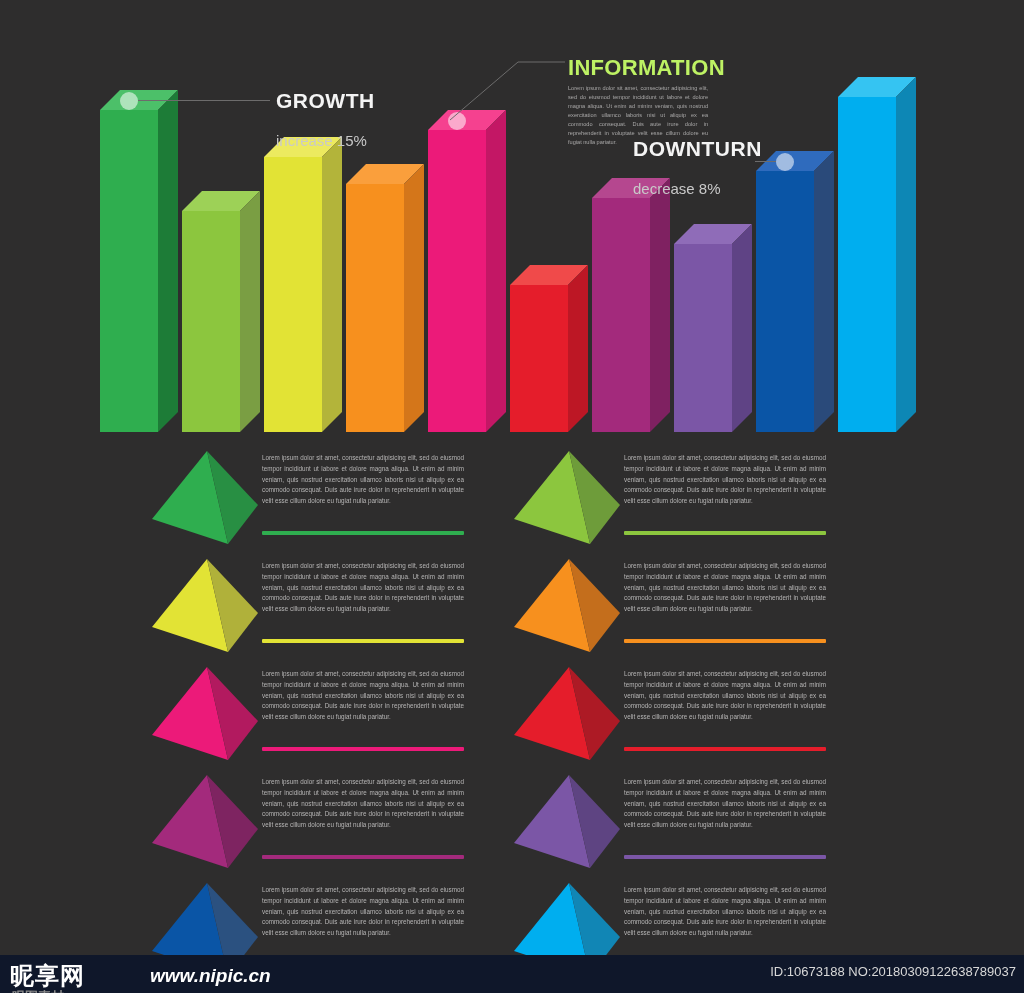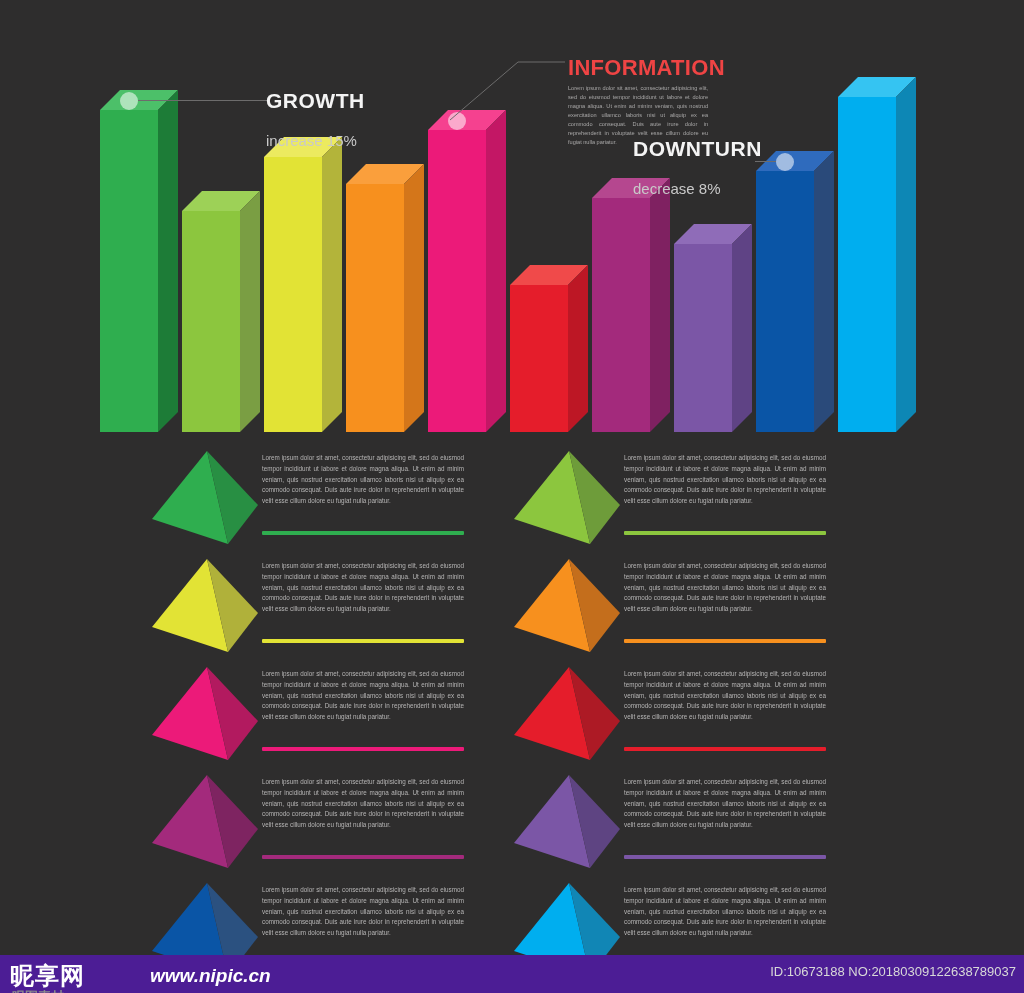--- a/index.html
+++ b/index.html
@@ -30,21 +30,21 @@
     font-weight:bold;letter-spacing:.5px;line-height:1;
     font-size:21px;color:#f4f4f4;
   }
   .callout .sub{
     font-size:15px;color:#c9c9c9;line-height:1.2;margin-top:21px;
   }
   .leader{position:absolute;background:#6d6c6c;height:1px;}
 
   .info-block{position:absolute;width:140px;}
   .info-block .info-title{
-    font-size:22px;font-weight:bold;color:#ef4444;letter-spacing:.3px;line-height:1;
+    font-size:22px;font-weight:bold;color:#bef264;letter-spacing:.3px;line-height:1;
   }
   .info-block .info-body{
     margin-top:5px;font-size:5.6px;line-height:1.62;color:#a9a8a8;
     text-align:justify;
   }
 
   
   #lower{position:absolute;left:0;top:445px;width:1024px;height:548px;}
   .col{position:absolute;top:0;width:400px;}
   .col.left{left:150px;}
@@ -54,21 +54,21 @@
   .pyr{position:absolute;left:0;top:4px;width:118px;height:104px;}
   .txt{
     position:absolute;left:112px;top:8px;width:202px;
     font-size:6.3px;line-height:1.72;color:#b6b5b5;text-align:justify;
   }
   .rule{position:absolute;left:112px;width:202px;height:4px;top:86px;border-radius:1px;}
 
   
   #watermark{
     position:absolute;left:0;bottom:0;width:1024px;height:38px;
-    background:#4c1d95;
+    background:#0f172a;
   }
   .wm-logo{
     position:absolute;left:10px;top:5px;
     font-size:24px;font-weight:bold;color:#ffffff;
     font-family:"DejaVu Sans", sans-serif;letter-spacing:1px;
   }
   .wm-url{
     position:absolute;left:150px;top:10px;
     font-size:19px;font-style:italic;font-weight:bold;color:#ffffff;
   }
@@ -139,21 +139,21 @@
       <div class="dot" style="left: 120px; top: 92px;"></div>
       <div class="dot" style="left: 448px; top: 112px;"></div>
       <div class="dot" style="left: 776px; top: 153px;"></div>
       <div class="leader" style="left: 138px; top: 100px; width: 132px;"></div>
       <div class="leader" style="left: 755px; top: 161px; width: 21px;"></div>
       <svg width="1024" height="450" style="position: absolute; left: 0px; top: 0px; pointer-events: none;">
         <polyline points="450,120 518,62 565,62" fill="none" stroke="#6d6c6c" stroke-width="1"></polyline>
       </svg>
     </div>
 
-  <div class="callout" id="callout-growth" style="left:266px;top:90px;">
+  <div class="callout" id="callout-growth" style="left:276px;top:90px;">
     <div class="title">GROWTH</div>
     <div class="sub">increase 15%</div>
   </div>
 
   <div class="callout" id="callout-downturn" style="left:633px;top:138px;">
     <div class="title">DOWNTURN</div>
     <div class="sub">decrease 8%</div>
   </div>
 
   <div class="info-block" style="left:568px;top:57px;">

